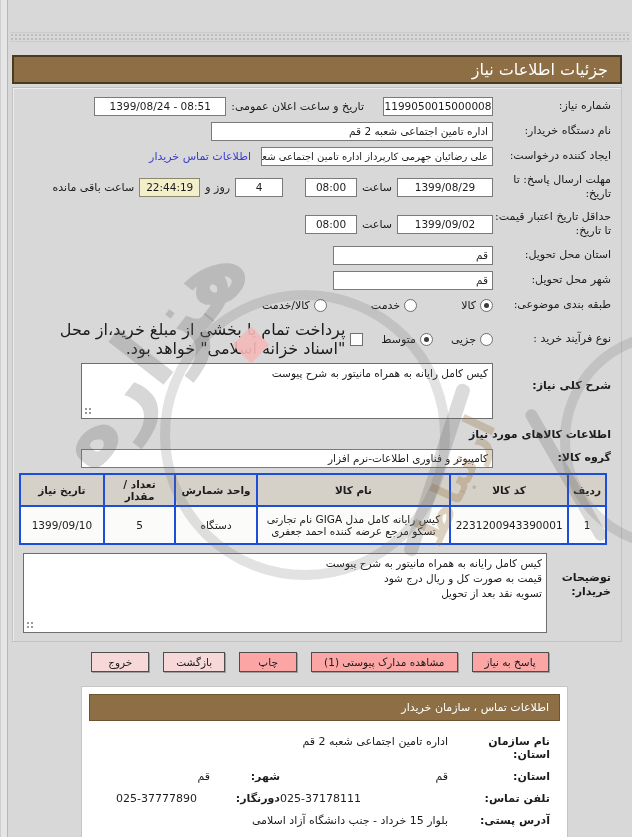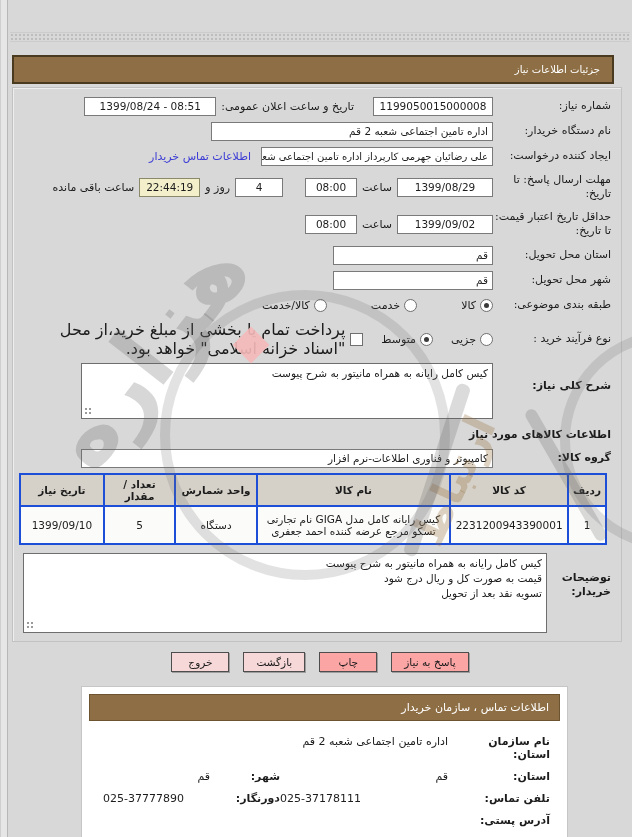--- a/index.html
+++ b/index.html
@@ -18,28 +18,28 @@
   }
   .page { padding-right: 2px; padding-left: 10px; position: relative; }
   .top-gap { height: 32px; }
   .dotted-band {
     height: 10px; margin-left: 0;
     background-image: radial-gradient(#bdbdbd 1px, transparent 1.2px);
     background-size: 4px 4px;
     border-top: 1px solid #cccccc; border-bottom: 1px solid #cccccc;
   }
   .title-bar {
-    margin: 13px 16px 0 2px;
+    margin: 13px 8px 0 2px;
     height: 29px;
     background: #8e6e44;
     border: 2px solid #4a3a20;
     color: #ffffff;
     display: flex; align-items: center;
     padding: 0 12px;
-    font-size: 10px;
+    font-size: 16px;
   }
   .main-panel {
     margin: 3px 8px 0 2px;
     background: #d8d8d8;
     border: 1px solid #c2c2c2;
     box-shadow: inset 1px 1px 0 #eeeeee;
     padding: 8px 10px 6px 8px;
     position: relative;
     z-index: 2;
   }
@@ -139,21 +139,21 @@
   <div class="dotted-band"></div>
 
   <div class="title-bar">
     <span>جزئیات اطلاعات نیاز</span>
   </div>
 
   <div class="main-panel">
 
     <div class="row">
       <span class="lbl">شماره نیاز:</span>
-      <div class="tb center" style="width:120px">1199050015000008</div>
+      <div class="tb center" style="width:110px">1199050015000008</div>
       <div class="sep" style="width:14px"></div>
       <span class="small-lbl">تاریخ و ساعت اعلان عمومی:</span>
       <div class="tb center" style="width:132px">1399/08/24 - 08:51</div>
     </div>
 
     <div class="row">
       <span class="lbl">نام دستگاه خریدار:</span>
       <div class="tb" style="width:282px">اداره تامین اجتماعی شعبه 2 قم</div>
     </div>
 
@@ -263,20 +263,21 @@
       <span class="lbl b" style="flex:0 0 64px; width:64px; padding-top:18px">توضیحات خریدار:</span>
       <div class="area" style="width:524px; height:80px">کیس کامل رایانه به همراه مانیتور به شرح پیوست
 قیمت به صورت کل و ریال درج شود
 تسویه نقد بعد از تحویل</div>
     </div>
 
   </div>
 
   <div class="btn-row">
     <div class="btn green">پاسخ به نیاز</div>
+    <div class="btn green">مشاهده مدارک پیوستی (1)</div>
     <div class="btn green">چاپ</div>
     <div class="btn pink">بازگشت</div>
     <div class="btn pink">خروج</div>
   </div>
 
   <div class="contact-card">
     <div class="card-title">
       <span>اطلاعات تماس ، سازمان خریدار</span>
     </div>
     <div class="c-rows">
@@ -287,24 +288,25 @@
       <div class="c-row">
         <span class="c-lbl">استان:</span>
         <span class="c-val">قم</span>
         <span class="c-lbl2">شهر:</span>
         <span class="c-val2">قم</span>
       </div>
       <div class="c-row">
         <span class="c-lbl">تلفن تماس:</span>
         <span class="c-val ltr">025-37178111</span>
         <span class="c-lbl2">دورنگار:</span>
-        <span class="c-val2 ltr" style="text-align:left">025-37777890</span>
+        <span class="c-val2 ltr" style="text-align:center">025-37777890</span>
       </div>
       <div class="c-row">
         <span class="c-lbl">آدرس پستی:</span>
+        <span class="c-val" style="flex:1">بلوار 15 خرداد - جنب دانشگاه آزاد اسلامی</span>
       </div>
       <div class="c-row">
         <span class="c-lbl">کد پستی:</span>
         <span class="c-val ltr">3714685796</span>
       </div>
 
     </div>
   </div>
 </div>
 

